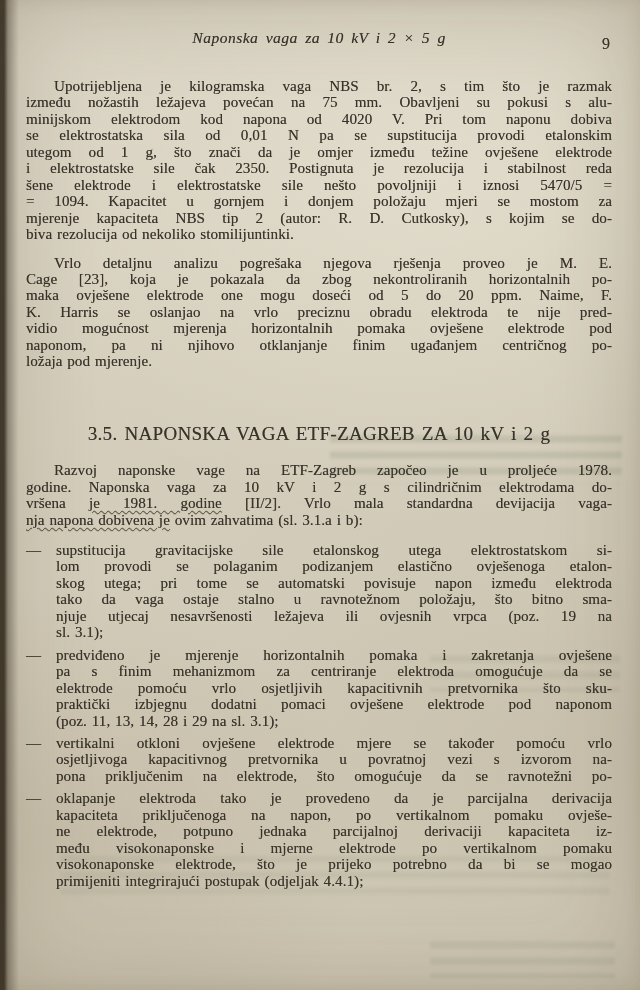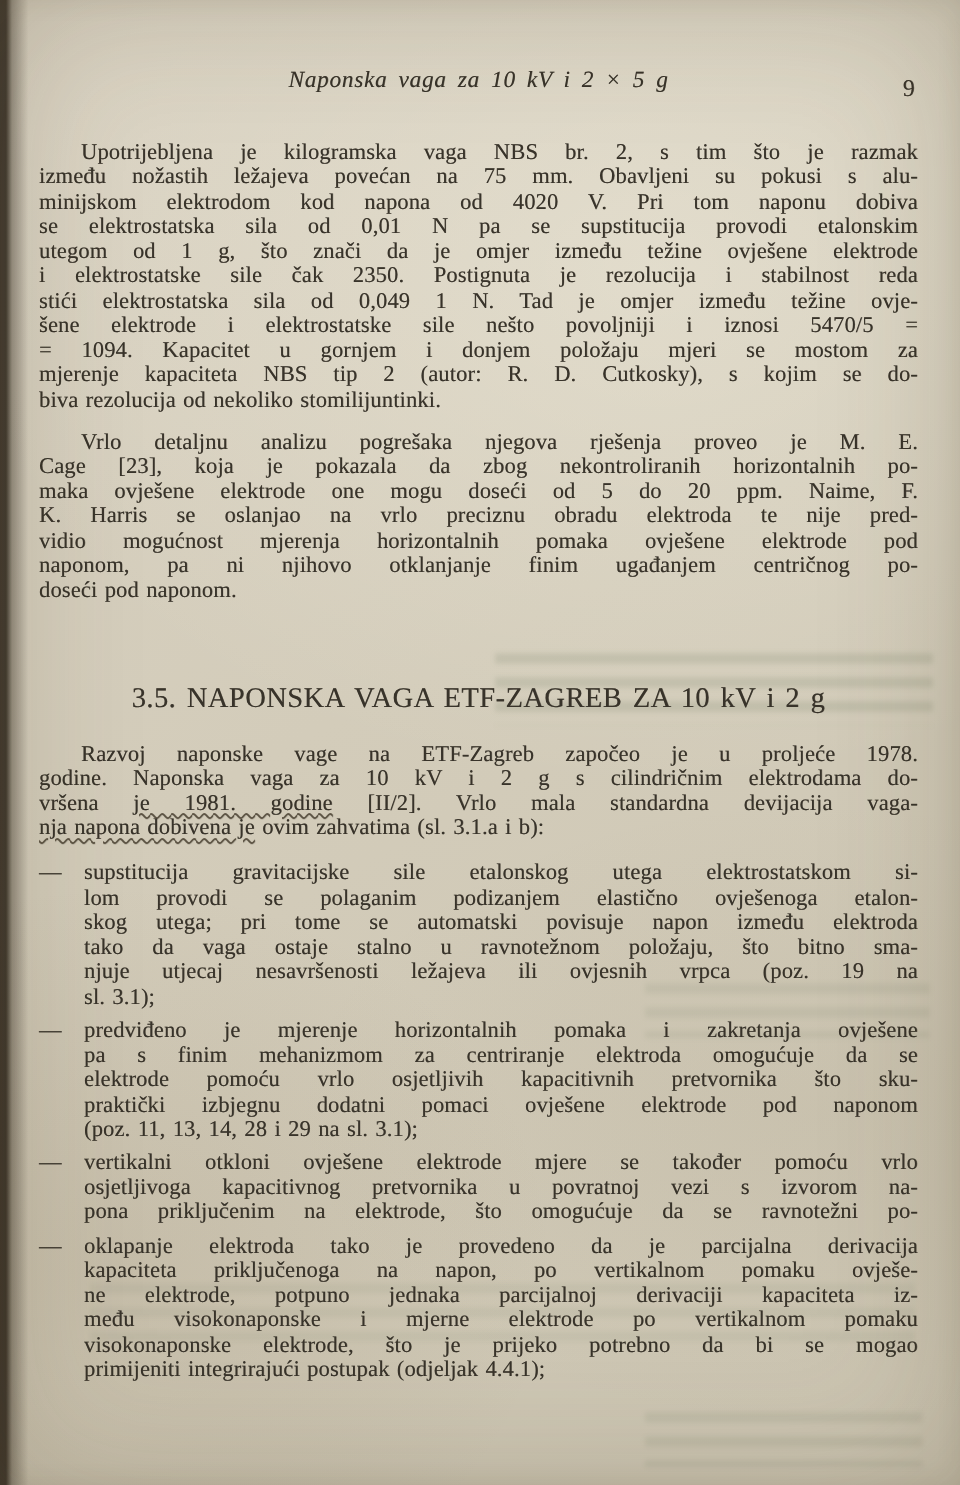--- a/index.html
+++ b/index.html
@@ -21,21 +21,21 @@
   .ghost{position:absolute;pointer-events:none;filter:blur(1.7px);
     background:repeating-linear-gradient(to bottom,
       rgba(116,128,102,0) 0px, rgba(116,128,102,0) 3px,
       rgba(116,128,102,0.34) 4px, rgba(116,128,102,0.34) 10px,
       rgba(116,128,102,0) 11px, rgba(116,128,102,0) 16px);}
   .g1{left:330px;top:432px;width:292px;height:52px;opacity:0.55;}
   .g2{left:430px;top:652px;width:190px;height:40px;opacity:0.35;}
   .g3{left:60px;top:852px;width:550px;height:44px;opacity:0.28;}
   .g4{left:430px;top:938px;width:185px;height:40px;opacity:0.40;}
 
-  .content{position:absolute;left:26px;top:46px;width:586px;
+  .content{position:absolute;left:26px;top:30px;width:586px;
     font-size:15px;line-height:16.45px;letter-spacing:0.1px;word-spacing:1px;
     text-shadow:0.2px 0.2px 0.3px rgba(56,51,42,0.55);}
 
   .running-header{position:relative;height:22px;margin-bottom:26px;}
   .running-title{text-align:center;font-style:italic;font-size:15.5px;letter-spacing:0.5px;word-spacing:3px;}
   .page-number{position:absolute;right:2px;top:6px;font-size:16px;}
 
   .para{margin:0;}
   .para + .para{margin-top:4px;}
   .tline{text-align:justify;text-align-last:justify;white-space:normal;}
@@ -73,35 +73,34 @@
       <div class="page-number">9</div>
     </div>
 
     <div class="para" data-indent-first="">
         <div class="tline">Upotrijebljena je kilogramska vaga NBS br. 2, s tim što je razmak</div>
         <div class="tline">između nožastih ležajeva povećan na 75 mm. Obavljeni su pokusi s alu-</div>
         <div class="tline">minijskom elektrodom kod napona od 4020 V. Pri tom naponu dobiva</div>
         <div class="tline">se elektrostatska sila od 0,01 N pa se supstitucija provodi etalonskim</div>
         <div class="tline">utegom od 1 g, što znači da je omjer između težine ovješene elektrode</div>
         <div class="tline">i elektrostatske sile čak 2350. Postignuta je rezolucija i stabilnost reda</div>
-        <div class="tline">stići elektrostatska sila od 0,049 1 N. Tad je omjer između težine ovje-</div>
         <div class="tline">šene elektrode i elektrostatske sile nešto povoljniji i iznosi 5470/5 =</div>
         <div class="tline">= 1094. Kapacitet u gornjem i donjem položaju mjeri se mostom za</div>
         <div class="tline">mjerenje kapaciteta NBS tip 2 (autor: R. D. Cutkosky), s kojim se do-</div>
         <div class="tline lastline">biva rezolucija od nekoliko stomilijuntinki.</div>
       </div>
 
     <div class="para" data-indent-first="">
         <div class="tline">Vrlo detaljnu analizu pogrešaka njegova rješenja proveo je M. E.</div>
         <div class="tline">Cage [23], koja je pokazala da zbog nekontroliranih horizontalnih po-</div>
         <div class="tline">maka ovješene elektrode one mogu doseći od 5 do 20 ppm. Naime, F.</div>
         <div class="tline">K. Harris se oslanjao na vrlo preciznu obradu elektroda te nije pred-</div>
         <div class="tline">vidio mogućnost mjerenja horizontalnih pomaka ovješene elektrode pod</div>
         <div class="tline">naponom, pa ni njihovo otklanjanje finim ugađanjem centričnog po-</div>
-        <div class="tline lastline">doseći pod naponom.</div>
+        <div class="tline lastline">ložaja pod mjerenje.</div>
       </div>
 
     <div class="heading">3.5. NAPONSKA VAGA ETF-ZAGREB ZA 10 kV i 2 g</div>
 
     <div class="para para3">
       <div class="tline indent">Razvoj naponske vage na ETF-Zagreb započeo je u proljeće 1978.</div>
       <div class="tline">godine. Naponska vaga za 10 kV i 2 g s cilindričnim elektrodama do-</div>
       <div class="tline"><span>vršena </span><span class="pencil">je 1981. godine</span><span> [II/2]. Vrlo mala standardna devijacija vaga-</span></div>
       <div class="tline lastline"><span class="pencil">nja napona dobivena je</span><span> ovim zahvatima (sl. 3.1.a i b):</span></div>
     </div>

